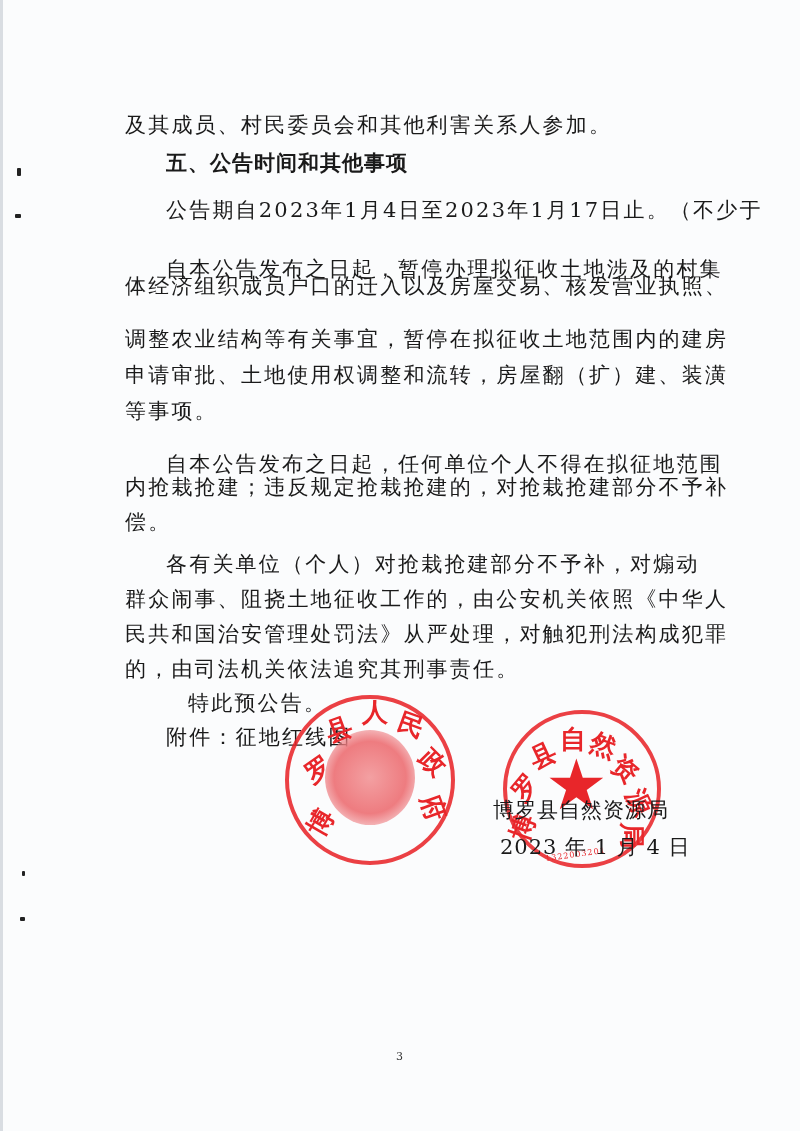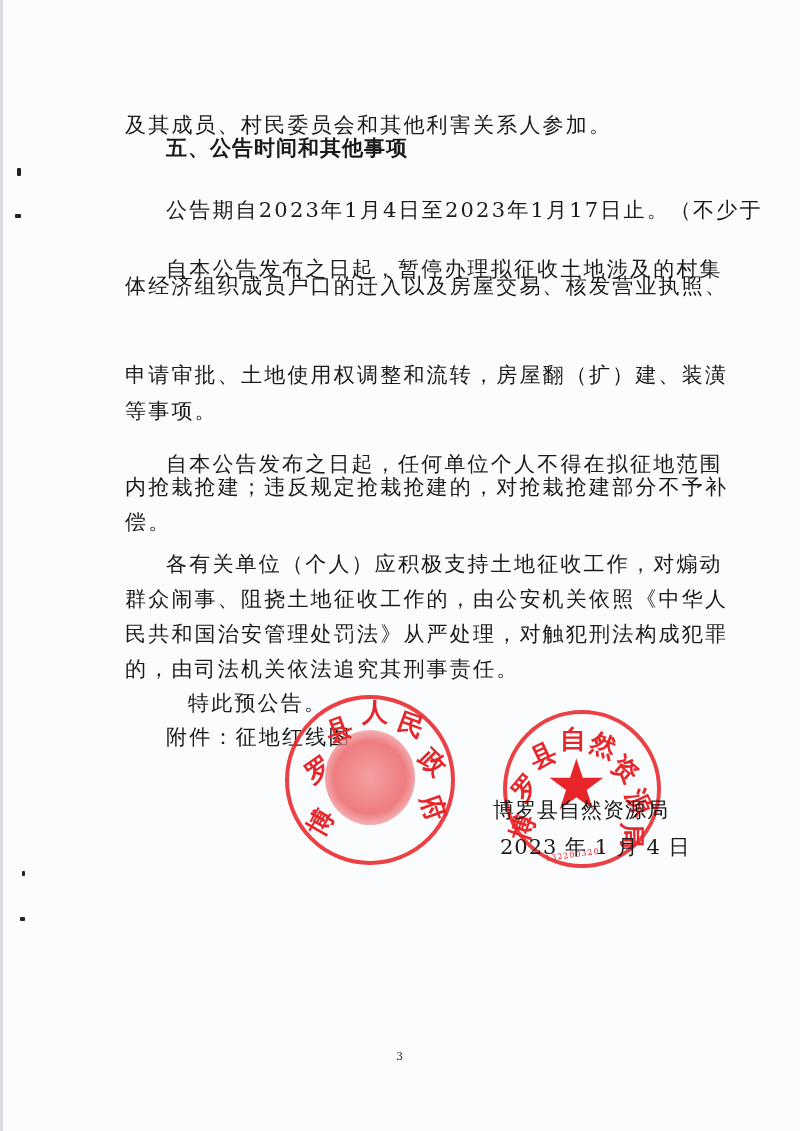--- a/index.html
+++ b/index.html
@@ -30,33 +30,34 @@
 <body>
 
 <div class="page">
   <div class="edge-left"></div>
   <div class="mark" style="left:17px;top:168px;"></div>
   <div class="mark" style="left:15px;top:214px;height:4px;width:6px;"></div>
   <div class="mark" style="left:22px;top:871px;height:5px;width:3px;"></div>
   <div class="mark" style="left:20px;top:917px;height:4px;width:5px;"></div>
 
   <div class="line" style="top:111px;">及其成员、村民委员会和其他利害关系人参加。</div>
-  <div class="line indent heading" style="top:134px;">五、公告时间和其他事项</div>
+  <div class="line indent heading" style="top:149px;">五、公告时间和其他事项</div>
   <div class="line indent" style="top:196px;">公告期自2023年1月4日至2023年1月17日止。（不少于</div>
 
   <div class="line indent" style="top:255px;">自本公告发布之日起，暂停办理拟征收土地涉及的村集</div>
   <div class="line" style="top:272px;">体经济组织成员户口的迁入以及房屋交易、核发营业执照、</div>
+  <div class="line" style="top:325px;">调整农业结构等有关事宜，暂停在拟征收土地范围内的建房</div>
   <div class="line" style="top:361px;">申请审批、土地使用权调整和流转，房屋翻（扩）建、装潢</div>
   <div class="line" style="top:397px;">等事项。</div>
 
   <div class="line indent" style="top:450px;">自本公告发布之日起，任何单位个人不得在拟征地范围</div>
   <div class="line" style="top:473px;">内抢栽抢建；违反规定抢栽抢建的，对抢栽抢建部分不予补</div>
   <div class="line" style="top:508px;">偿。</div>
 
-  <div class="line indent" style="top:550px;">各有关单位（个人）应积极支持土地征收工作，对煽动</div>
+  <div class="line indent" style="top:550px;">各有关单位（个人）对抢栽抢建部分不予补，对煽动</div>
   <div class="line" style="top:585px;">群众闹事、阻挠土地征收工作的，由公安机关依照《中华人</div>
   <div class="line" style="top:620px;">民共和国治安管理处罚法》从严处理，对触犯刑法构成犯罪</div>
   <div class="line" style="top:655px;">的，由司法机关依法追究其刑事责任。</div>
 
   <div class="line" style="top:689px;left:188px;">特此预公告。</div>
   <div class="line" style="top:723px;left:166px;">附件：征地红线图</div>
 
   <div>
     <div class="stamp" style="left:285px;top:695px;width:170px;height:170px;"></div>
     <div class="emblem" style="left:325px;top:730px;width:90px;height:95px;"></div>

